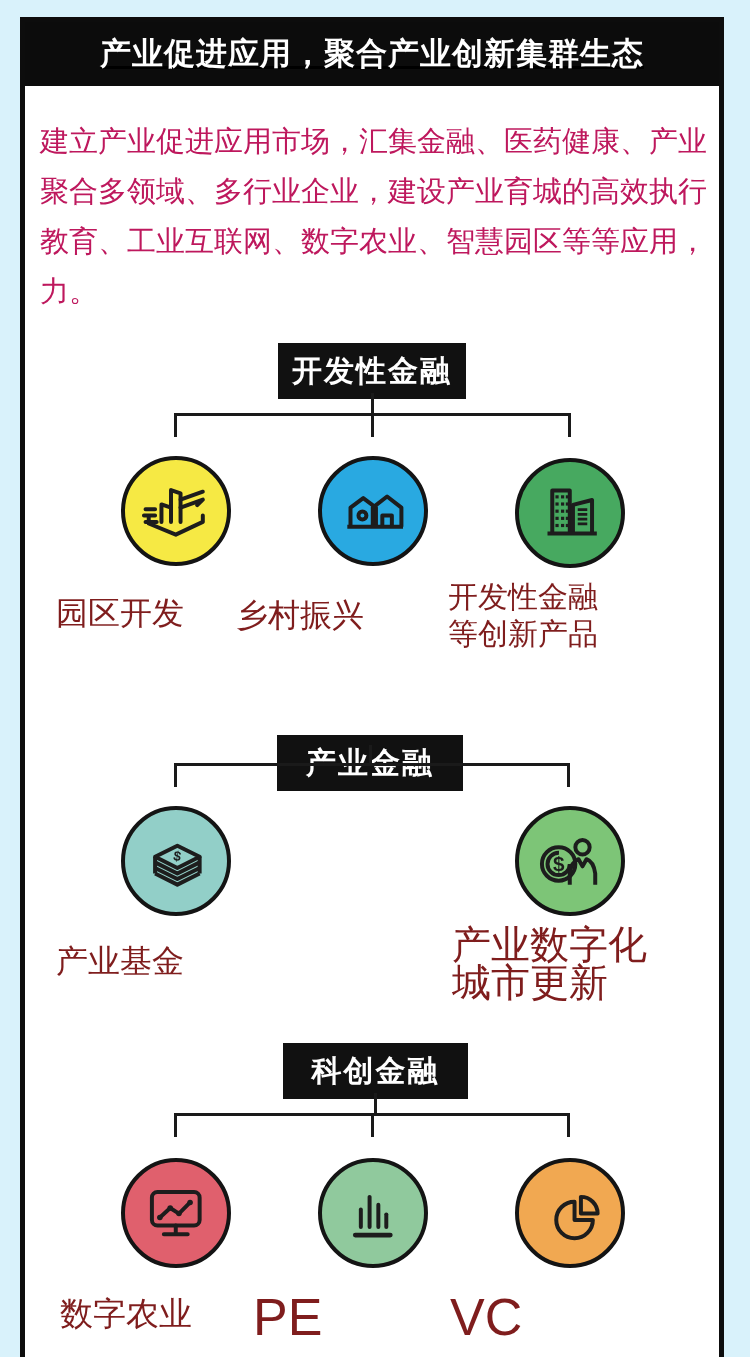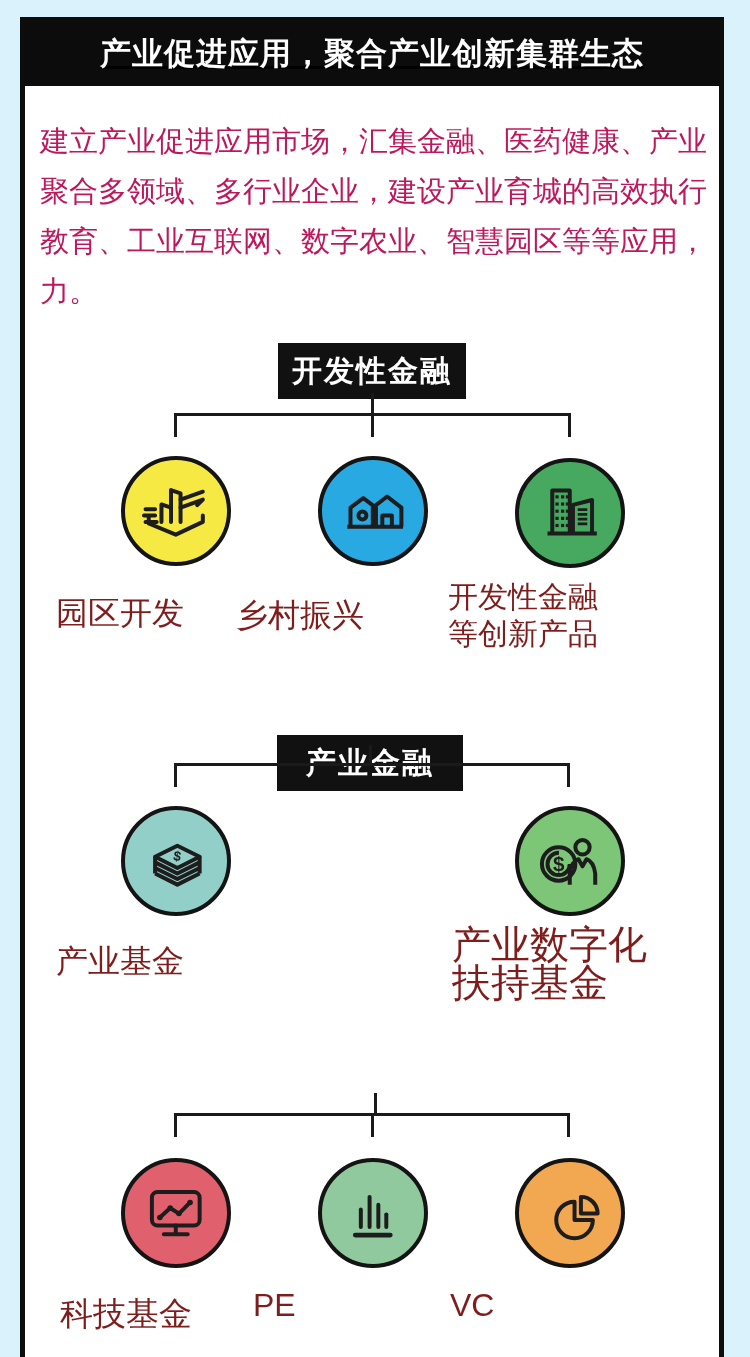--- a/index.html
+++ b/index.html
@@ -15,21 +15,21 @@
   .tbox{position:absolute;height:56px;background:#111111;display:flex;align-items:center;
         justify-content:center;color:#ffffff;font-size:30px;font-weight:bold;letter-spacing:2px;}
   .vline{position:absolute;width:3px;background:#1a1a1a;}
   .hline{position:absolute;height:3px;background:#1a1a1a;}
   .circle{position:absolute;width:110px;height:110px;border-radius:50%;
           border:4px solid #141414;box-sizing:border-box;display:flex;
           align-items:center;justify-content:center;}
   .circle svg{width:78%;height:78%;}
   .blabel{position:absolute;width:240px;text-align:left;color:#7f1d1d;font-size:32px;}
   .blabel.two{font-size:30px;line-height:37px;}
-  .blabel.latin{font-size:32px;}
+  .blabel.latin{font-size:52px;}
 </style>
 </head>
 <body>
 
 <div class="stage" style="background: rgb(217, 242, 251);">
   <div class="card">
     <div class="header" style="background: rgb(12, 12, 12);">
       <div class="header-title">产业促进应用，聚合产业创新集群生态</div>
     </div>
   </div>
@@ -136,23 +136,24 @@
       <g fill="none" stroke="#1d1d1d" stroke-width="5" stroke-linejoin="round">
         <circle cx="66" cy="33" r="9"></circle>
         <path d="M50 80 V66 Q52 51 61 48 L66 57 L71 48 Q80 51 82 66 V80"></path>
       </g>
     </svg>
   </div>
 
   <div class="blabel" style="left:56px;top:940px;">产业基金</div>
   <div class="blabel two" style="left:452px;top:926px;font-size:39px;line-height:38px;">
     <div>产业数字化</div>
-    <div>扶持基金</div>
+    <div>城市更新</div>
   </div>
 
+  <div class="tbox" style="left: 283px; top: 1043px; width: 185px; background: rgb(17, 17, 17);">科创金融</div>
   <div class="vline" style="left:374px;top:1093px;height:22px;"></div>
   <div class="hline" style="left:175px;top:1113px;width:394px;"></div>
   <div class="vline" style="left:174px;top:1113px;height:24px;"></div>
   <div class="vline" style="left:371px;top:1113px;height:24px;"></div>
   <div class="vline" style="left:567px;top:1113px;height:24px;"></div>
 
   <div class="circle" style="left: 121px; top: 1158px; background: rgb(224, 96, 109);">
     <svg viewBox="0 0 100 100">
       <g fill="none" stroke="#1d1d1d" stroke-width="5" stroke-linejoin="round" stroke-linecap="round">
         <rect x="20" y="24" width="60" height="42" rx="7"></rect>
@@ -180,16 +181,16 @@
   </div>
   <div class="circle" style="left: 515px; top: 1158px; background: rgb(241, 168, 81);">
     <svg viewBox="0 0 100 100">
       <g fill="none" stroke="#1d1d1d" stroke-width="5" stroke-linejoin="round">
         <path d="M56 36 A23 23 0 1 0 79 59 L56 59 Z"></path>
         <path d="M64 51 V30 A21 21 0 0 1 85 51 Z"></path>
       </g>
     </svg>
   </div>
 
-  <div class="blabel" style="left:60px;top:1292px;font-size:33px;">科技基金</div>
+  <div class="blabel" style="left:60px;top:1292px;font-size:33px;">数字农业</div>
   <div class="blabel latin" style="left:253px;top:1287px;">PE</div>
   <div class="blabel latin" style="left:450px;top:1287px;">VC</div>
 </div>
 
 </body></html>

